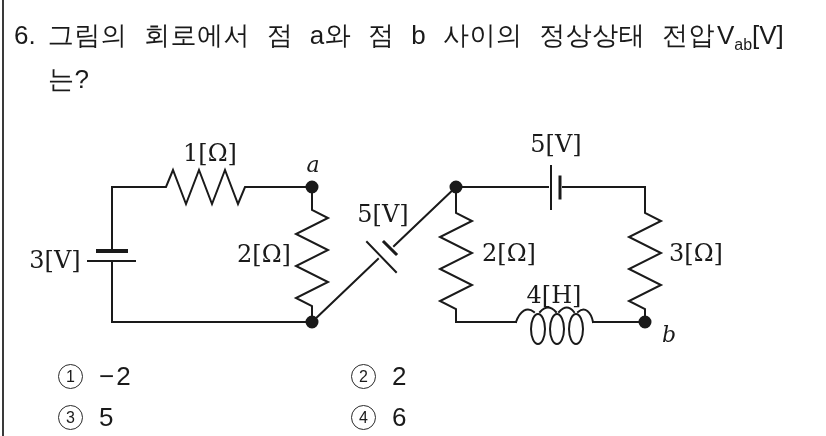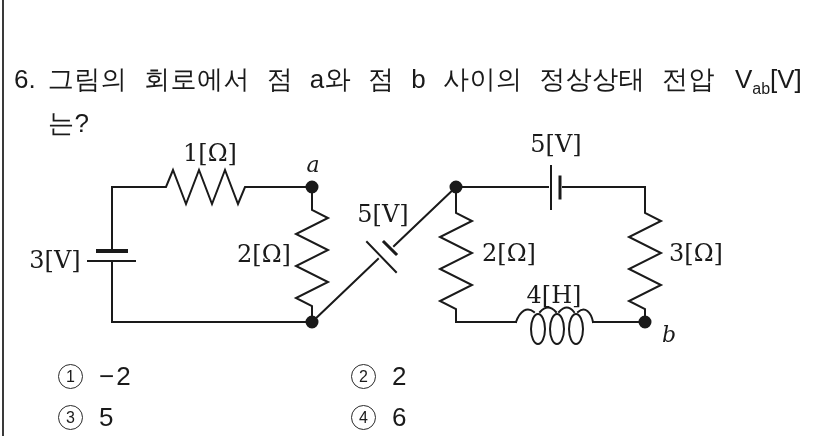--- a/index.html
+++ b/index.html
@@ -21,22 +21,22 @@
   .question {
     position: absolute;
     left: 14px; top: 18px;
     width: 806px;
     font-size: 26px;
     line-height: 34px;
     white-space: nowrap;
   }
   .q-line1 { display: flex; align-items: baseline; }
   .q-num { margin-right: 12px; }
-  .q-text1 { word-spacing: 9px; letter-spacing: 0.5px; margin-top: 44px; }
-  .vab { margin-left: 20px; }
+  .q-text1 { word-spacing: 9px; letter-spacing: 0.5px; }
+  .vab { margin-left: 2px; }
   .vab sub { font-size: 16px; }
   .q-line2 { margin-left: 34px; letter-spacing: 0.5px; }
   svg.circuit {
     position: absolute;
     left: 0; top: 0;
     width: 826px; height: 436px;
   }
   .clabel {
     font-family: "DejaVu Serif", "Liberation Serif", serif;
     font-size: 24px;

